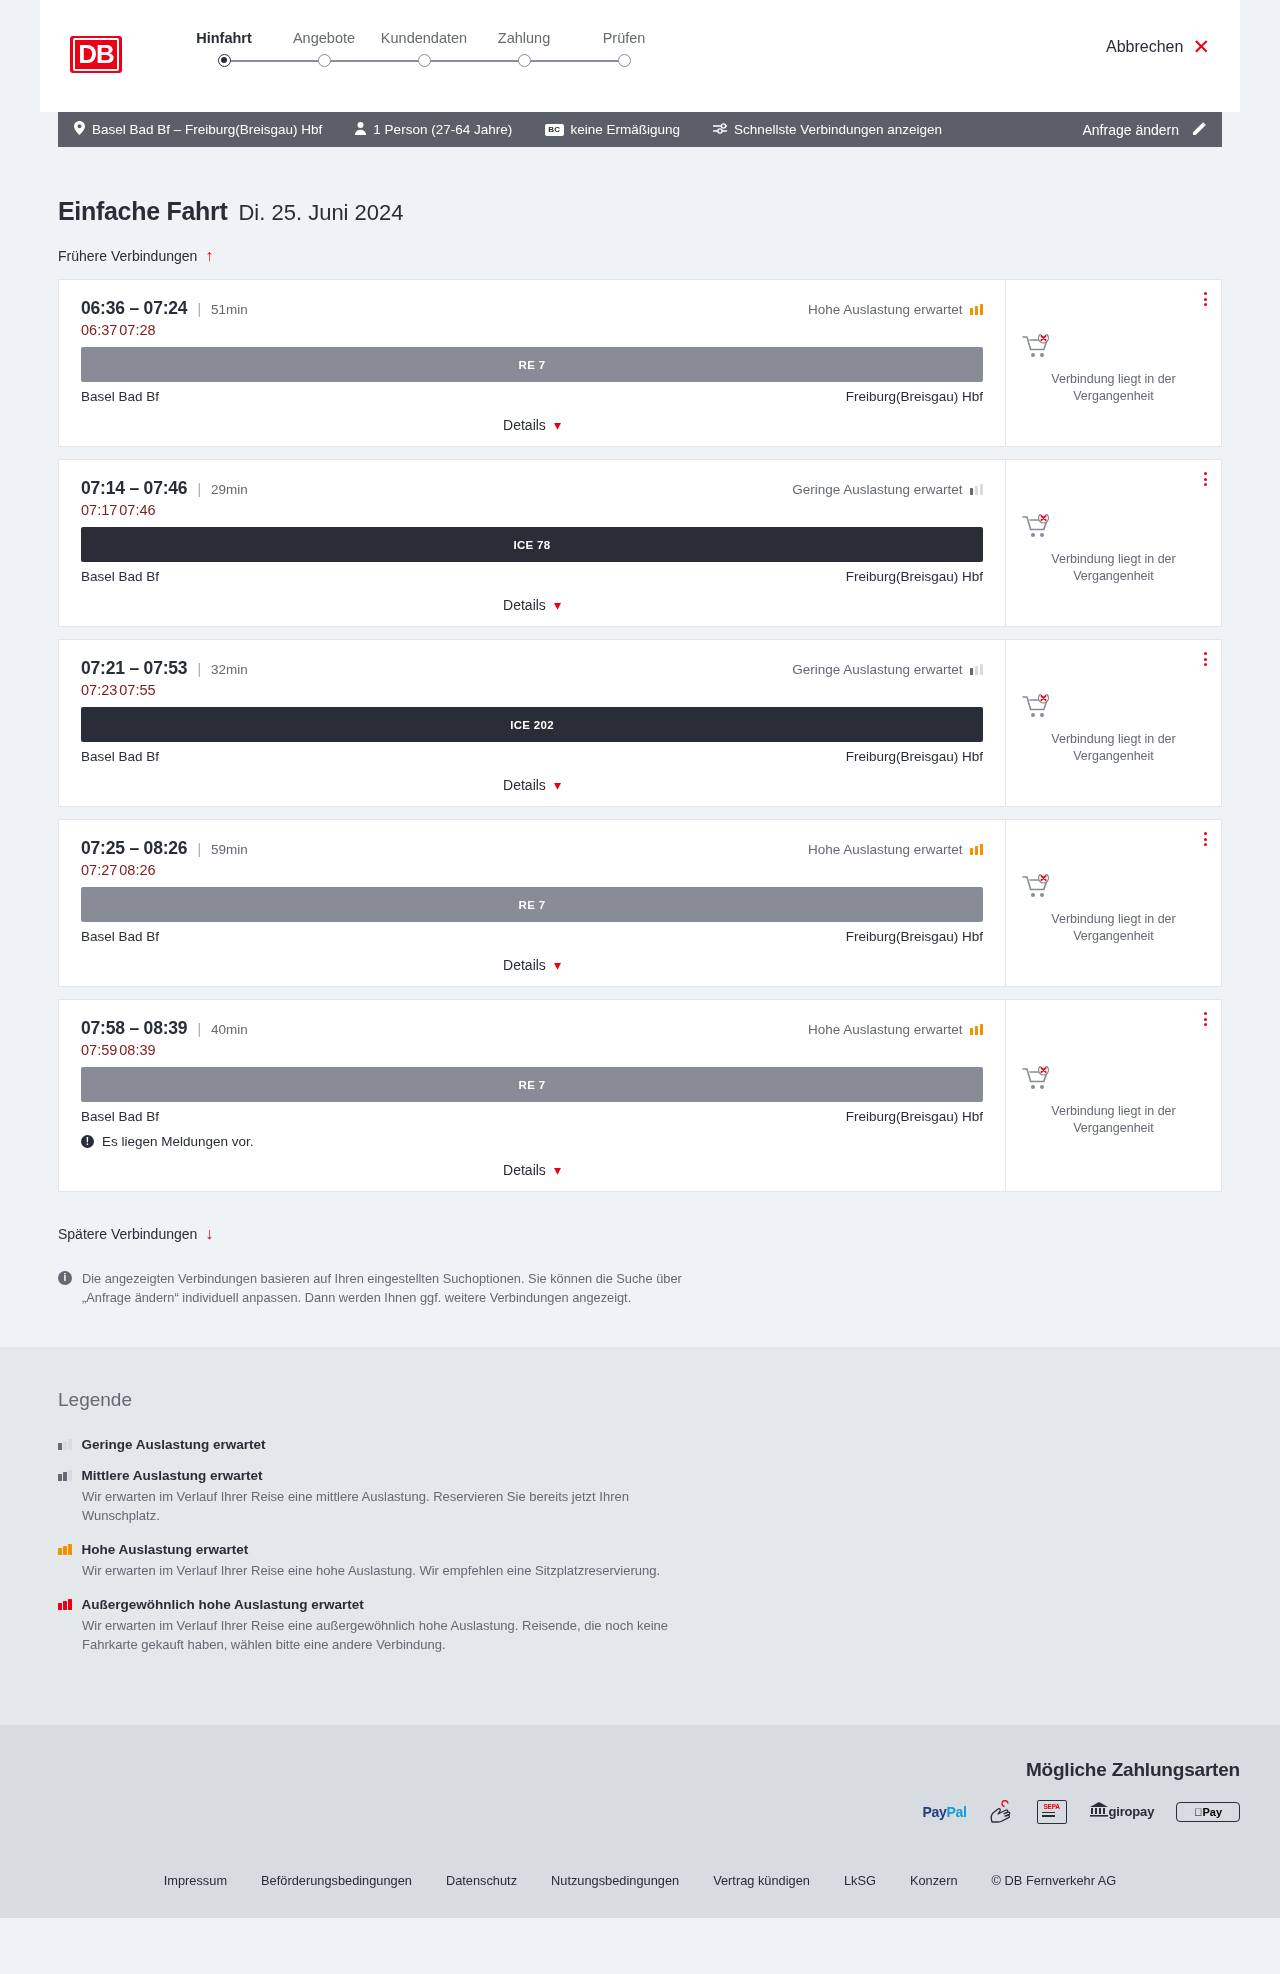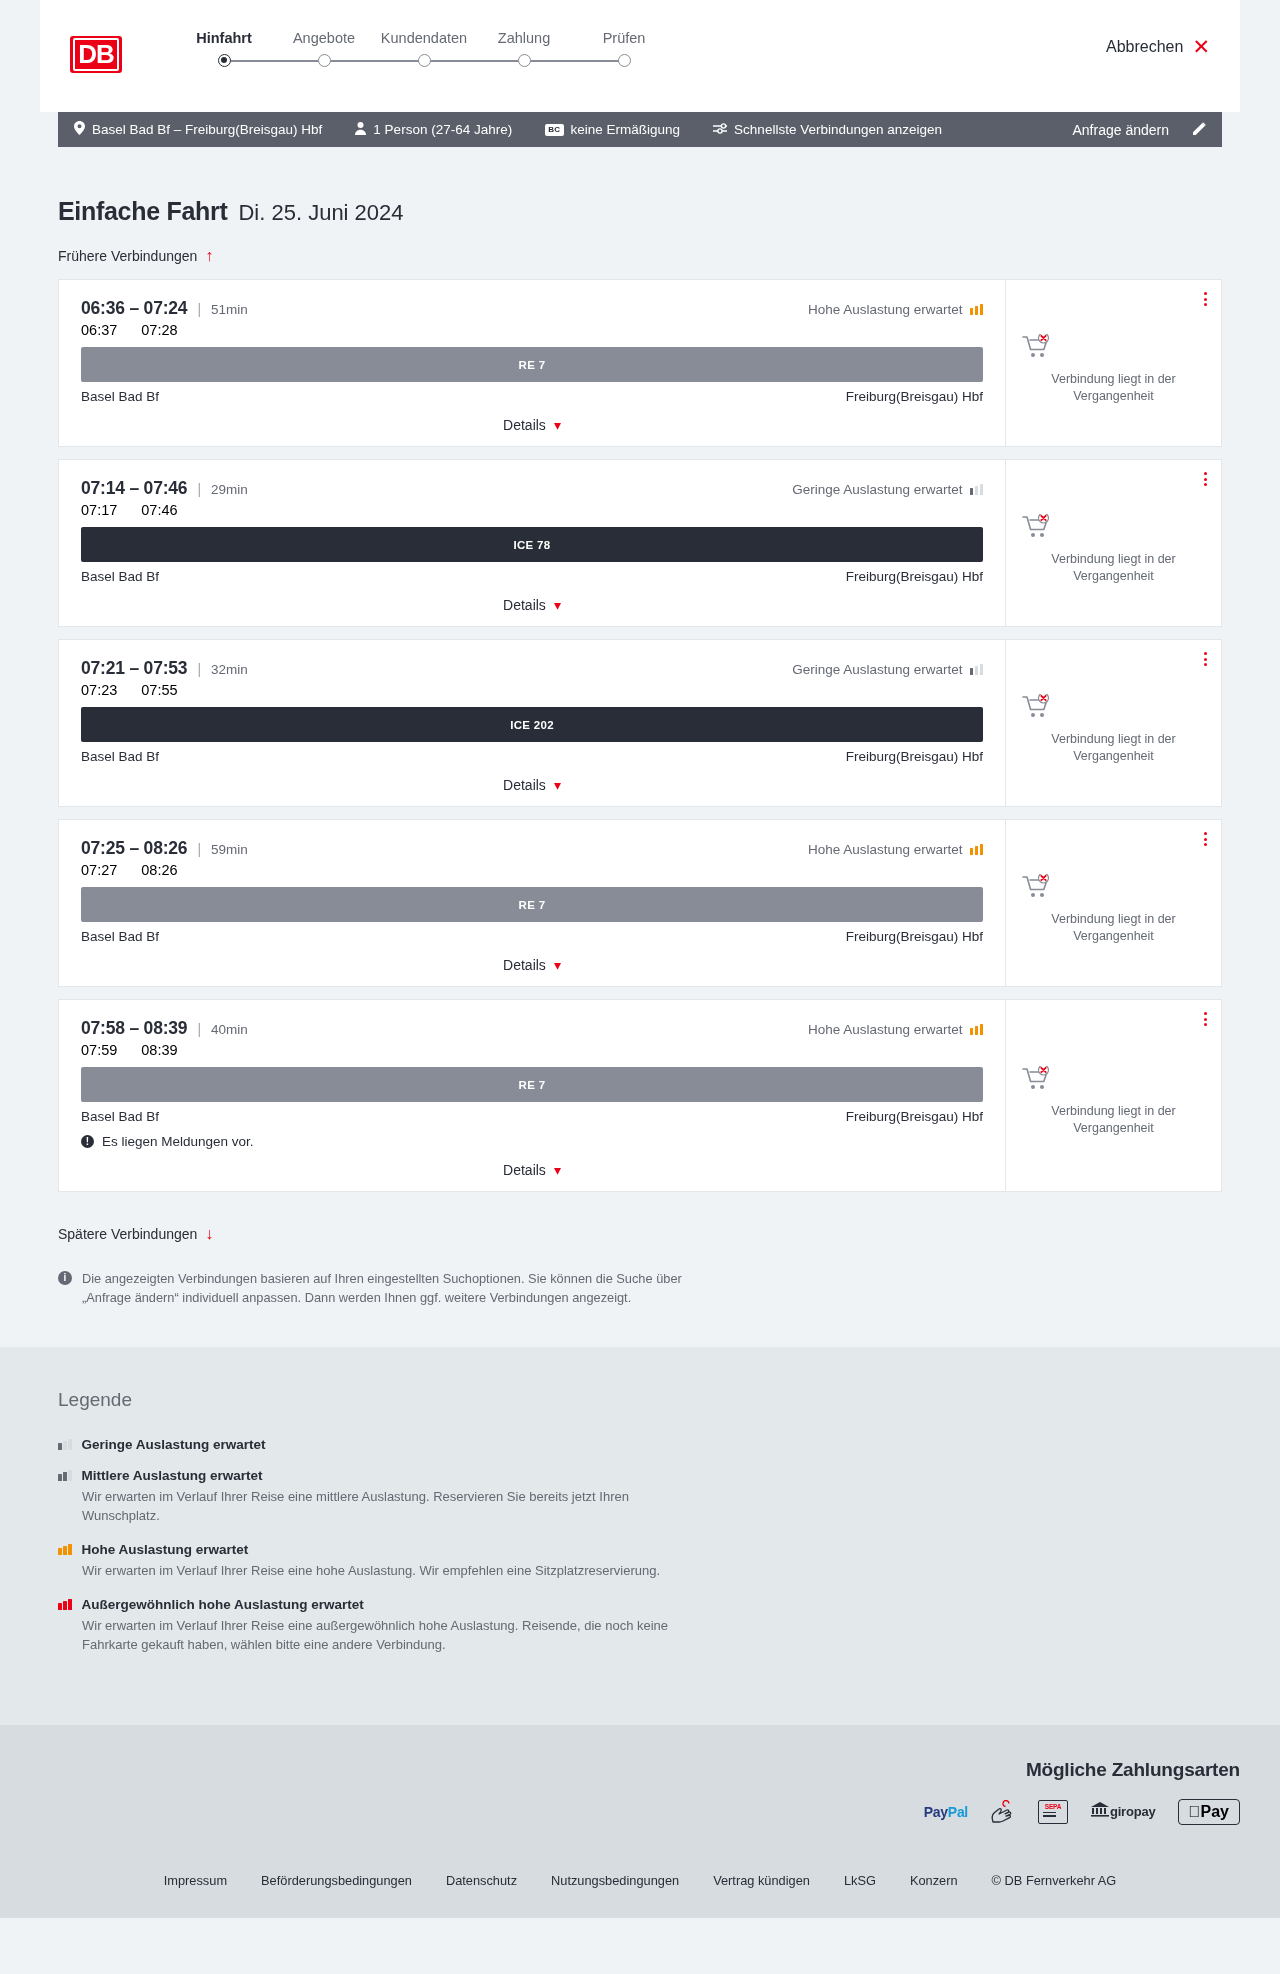--- a/index.html
+++ b/index.html
@@ -121,21 +121,21 @@
     height: 35px;
     display: flex;
     align-items: center;
     padding: 0 16px;
     font-size: 13.5px;
     margin-left: 18px;
     margin-right: 18px;
   }
   .crit-item { display: flex; align-items: center; gap: 7px; margin-right: 33px; white-space: nowrap; }
   .crit-spacer { flex: 1; }
-  .crit-change { display: flex; align-items: center; gap: 24px; cursor: pointer; font-size: 14px; margin-left: 36px; }
+  .crit-change { display: flex; align-items: center; gap: 14px; cursor: pointer; font-size: 14px; margin-left: 36px; }
   .ico { display: inline-block; line-height: 1; }
   .bc-badge {
     background: #ffffff; color: #282d37;
     font-size: 8px; font-weight: bold;
     padding: 1.5px 3px; border-radius: 2px;
     letter-spacing: 0.4px;
   }
 
   
   .main {
@@ -177,21 +177,21 @@
     white-space: nowrap;
   }
   .bars { display: inline-flex; align-items: flex-end; gap: 1.5px; }
   .bars i { display: block; width: 3.5px; background: #d7dce1; border-radius: 0.5px; }
   .bars i:nth-child(1) { height: 7px; }
   .bars i:nth-child(2) { height: 9px; }
   .bars i:nth-child(3) { height: 11px; }
   .bars.low i:nth-child(1) { background: #646973; }
   .bars.mid i:nth-child(1), .bars.mid i:nth-child(2) { background: #646973; }
   .bars.high i { background: #f39200; }
-  .realtimes { margin-top: 3px; display: flex; gap: 24px; font-size: 14.5px; color: #000000; }
+  .realtimes { margin-top: 3px; display: flex; gap: 2px; font-size: 14.5px; color: #7f1d1d; }
   .line-bar {
     margin-top: 9px;
     height: 35px;
     border-radius: 2px;
     display: flex; align-items: center; justify-content: center;
     color: #ffffff; font-size: 11.5px; font-weight: bold;
     letter-spacing: 0.3px;
   }
   .line-bar.re { background: #878c96; }
   .line-bar.ice { background: #282d37; }
@@ -294,21 +294,21 @@
     display: flex; align-items: flex-start; justify-content: center;
     padding-top: 2px;
   }
   .sepa-box b { font-size: 6.5px; color: #ec0016; letter-spacing: -0.2px; }
   .sepa-lines { position: absolute; bottom: 4px; left: 4px; }
   .sepa-lines i { display: block; width: 13px; height: 1.2px; background: #282d37; margin-bottom: 2px; }
   .giro { text-align: center; }
   .giro-txt { font-size: 13px; color: #282d37; font-weight: bold; letter-spacing: -0.2px; }
   .applepay {
     border: 1.3px solid #282d37; border-radius: 4px;
-    padding: 3px 10px; font-size: 16px; font-weight: bold; color: #000000;
+    padding: 3px 17px; font-size: 11px; font-weight: bold; color: #000000;
   }
 
   
   .footer {
     background: #d7dce1;
     padding: 22px 40px 30px 40px;
     display: flex; justify-content: center;
     gap: 34px;
     font-size: 12.8px;
     color: #282d37;

